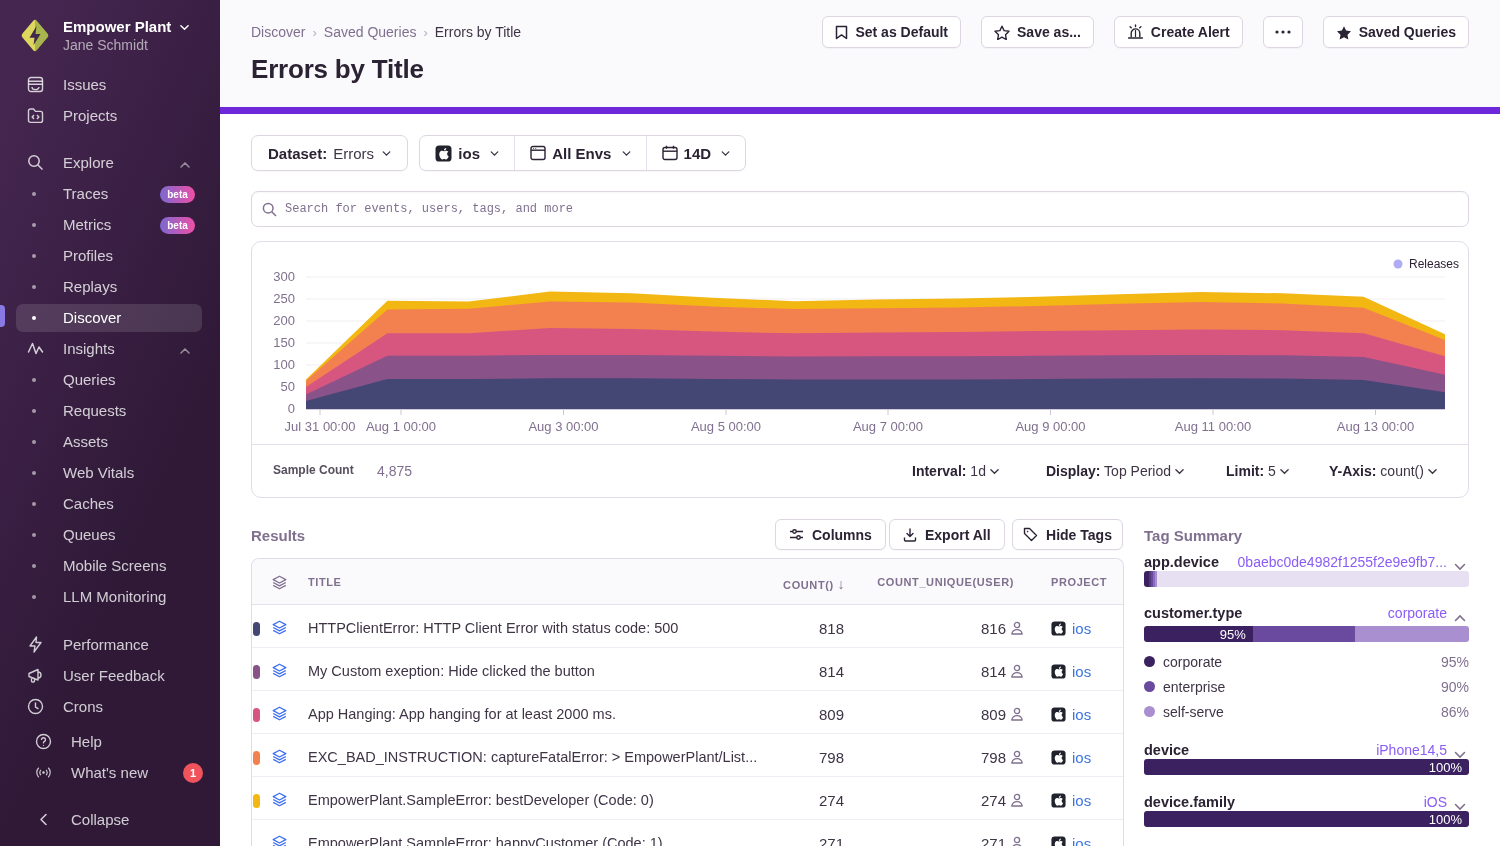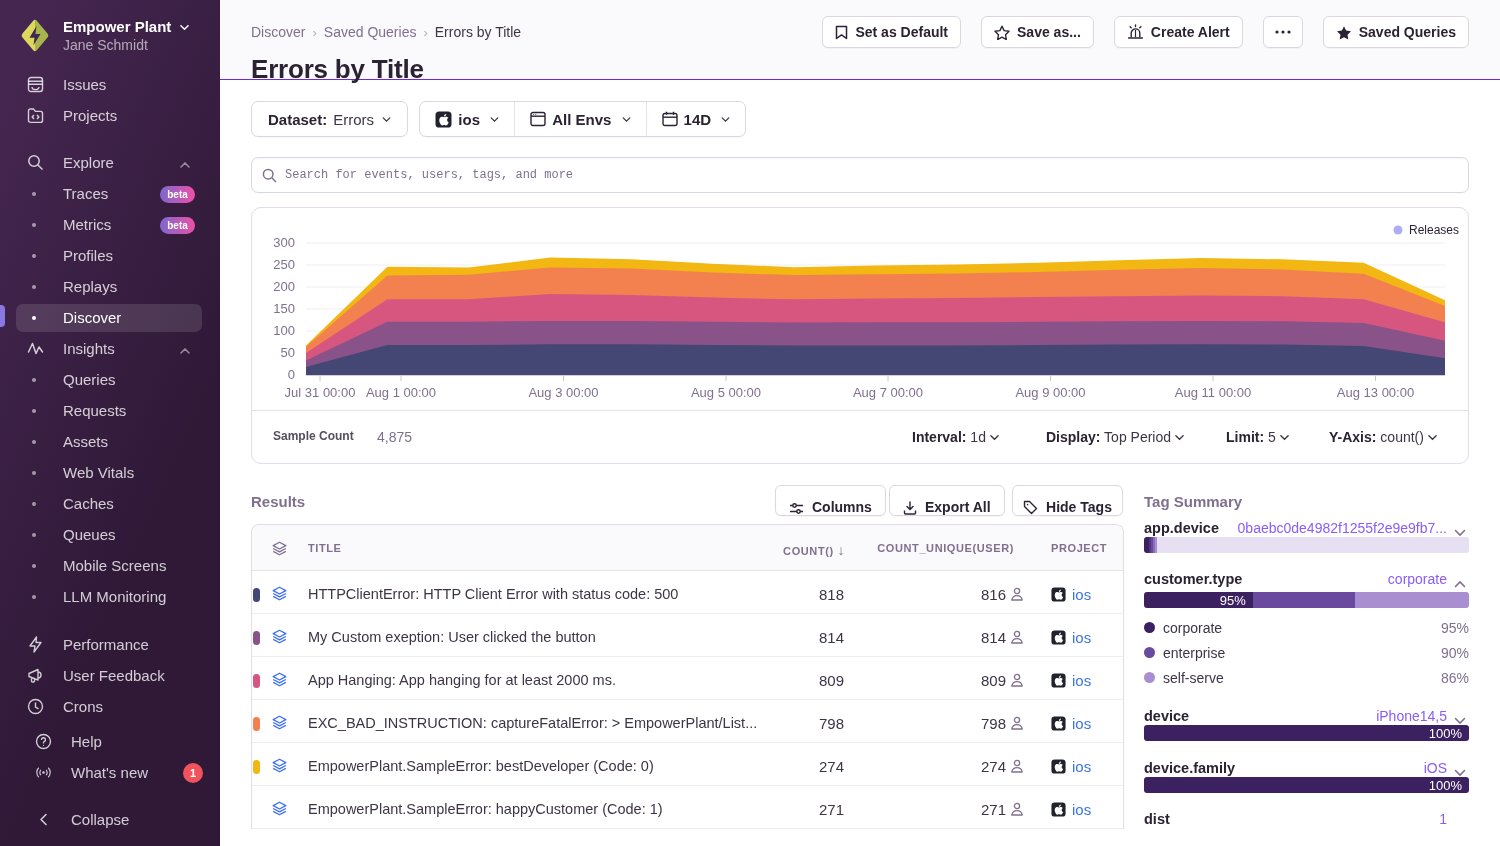--- a/index.html
+++ b/index.html
@@ -18,21 +18,21 @@
 .badge-beta { position:absolute; left:160px; top:50%; margin-top:-8px; width:35px; height:17px; border-radius:9px; background:linear-gradient(90deg,#7d68cf,#ef4fa7); color:#fff; font-size:10px; font-weight:700; display:flex; align-items:center; justify-content:center; }
 .sel { position:absolute; left:16px; right:18px; top:2px; bottom:1px; background:rgba(255,255,255,0.12); border-radius:7px; }
 .selbar { position:absolute; left:0; top:3px; height:22px; width:5px; background:#8b79e3; border-radius:0 4px 4px 0; }
 .nitem.active { color:#fff; }
 .nitem.active .dot { background:#fff; }
 .spacer16 { height:16px; } .spacer17 { height:17px; }
 .botnav { position:absolute; left:8px; bottom:0; width:220px; }
 .redbadge { position:absolute; left:175px; top:50%; margin-top:-10px; width:20px; height:20px; border-radius:50%; background:#f0535c; color:#fff; font-size:11px; font-weight:700; display:flex; align-items:center; justify-content:center; }
 
 .main { position:absolute; left:220px; top:0; width:1280px; height:846px; }
-.pagehead { position:relative; width:1280px; height:80px; background:#faf9fb; border-bottom:1px solid #6d28d9; }
+.pagehead { position:relative; width:1280px; height:114px; background:#faf9fb; border-bottom:7px solid #6d28d9; }
 .crumbs { position:absolute; left:31px; top:24px; font-size:14px; color:#80708f; }
 .crumbs .sep { color:#b8abc5; margin:0 7px; font-size:13px; }
 .crumbs .cur { color:#3e3446; }
 .crumbs a { color:#80708f; text-decoration:none; }
 .h1 { position:absolute; left:31px; top:54px; font-size:26px; font-weight:700; color:#2b2233; letter-spacing:-0.2px; }
 .headbtns { position:absolute; right:31px; top:16px; display:flex; gap:20px; }
 .btn { height:32px; background:#fff; border:1px solid #ddd6e2; border-radius:6px; display:inline-flex; align-items:center; gap:7px; padding:0 12px; font-size:14px; font-weight:700; color:#2b2233; box-shadow:0 1px 1px rgba(45,0,85,0.03); }
 .btn svg { flex:0 0 auto; }
 .btn.sq { width:40px; padding:0; justify-content:center; }
 
@@ -53,21 +53,21 @@
 .samplerow .scv { position:absolute; left:125px; top:18px; font-size:14px; color:#80708f; }
 .ctrls { position:absolute; left:0; top:18px; width:100%; font-size:14px; color:#3e3446; }
 .ctrls > span { position:absolute; white-space:nowrap; }
 .ctrls b { color:#2b2233; }
 .ctrls b { color:#2b2233; }
 
 .results { position:absolute; left:31px; top:407px; width:1218px; }
 .rhead { position:absolute; left:0; top:6px; font-size:15px; font-weight:700; color:#80708f; }
 .rbtns { position:absolute; left:0; top:-2px; width:873px; height:32px; }
 .rbtns .rbtn { position:absolute; }
-.rbtn { height:31px; background:#fff; border:1px solid #ddd6e2; border-radius:6px; display:inline-flex; align-items:flex-end; gap:8px; padding:0 13px; font-size:14px; font-weight:700; color:#2b2233; box-shadow:0 1px 1px rgba(45,0,85,0.03); }
+.rbtn { height:31px; background:#fff; border:1px solid #ddd6e2; border-radius:6px; display:inline-flex; align-items:center; gap:8px; padding:0 13px; font-size:14px; font-weight:700; color:#2b2233; box-shadow:0 1px 1px rgba(45,0,85,0.03); }
 .tagtitle { position:absolute; left:893px; top:6px; font-size:15px; font-weight:700; color:#80708f; }
 
 .tbl { position:absolute; left:0; top:37px; width:873px; border:1px solid #e2dbe8; border-radius:8px 8px 0 0; border-bottom:none; background:#fff; overflow:hidden; }
 .thead { height:46px; background:#faf9fb; border-bottom:1px solid #e6e0ec; position:relative; color:#80708f; font-size:11px; font-weight:700; letter-spacing:0.6px; }
 .thead .c1 { position:absolute; left:20px; top:16px; }
 .thead .c2 { position:absolute; left:56px; top:17px; }
 .trow { height:43px; position:relative; border-bottom:1px solid #f0ecf3; font-size:15px; color:#3e3446; }
 .trow .bar { position:absolute; left:1px; top:17px; width:7px; height:14px; border-radius:3.5px; }
 .trow .sic { position:absolute; left:20px; top:15px; }
 .trow .title { position:absolute; left:56px; top:15px; white-space:nowrap; font-size:14.5px; }
@@ -448,21 +448,21 @@
               <a>ios</a>
             </span>
           </div>
           <div class="trow">
             <span class="bar" style="background:#895289"></span>
             <span class="sic"><svg width="15" height="15" viewBox="0 0 15 15" fill="none" stroke="#3e6ff2" stroke-width="1.3">
                 <path d="M7.5 1.2 L13.8 4.6 L7.5 8 L1.2 4.6 Z" stroke-linejoin="round"></path>
                 <path d="M1.2 7.5 L7.5 10.9 L13.8 7.5" stroke-linejoin="round"></path>
                 <path d="M1.2 10.4 L7.5 13.8 L13.8 10.4" stroke-linejoin="round"></path>
               </svg></span>
-            <span class="title">My Custom exeption: User clicked the button</span>
+            <span class="title">My Custom exeption: Hide clicked the button</span>
             <span style="position:absolute;right:279px;top:15px;">814</span>
             <span style="position:absolute;right:117px;top:15px;">814</span>
             <span style="position:absolute;right:99px;top:16px;"><svg width="14" height="14" viewBox="0 0 14 14" fill="none" stroke="#80708f" stroke-width="1.3">
                 <circle cx="7" cy="4" r="2.6"></circle>
                 <path d="M1.8 13 a5.3 5.3 0 0 1 10.4 0 Z" stroke-linejoin="round"></path>
               </svg></span>
             <span class="proj">
               <svg width="15" height="15" viewBox="0 0 17 17">
                 <rect x="0.5" y="0.5" width="16" height="16" rx="3.6" fill="#20222c"></rect>
                 <path fill="#fff" d="M12.1 9.1c0-1.5 1.2-2.2 1.25-2.25-0.68-1-1.74-1.14-2.12-1.16-0.9-0.09-1.76 0.53-2.21 0.53-0.46 0-1.16-0.52-1.91-0.5-0.98 0.01-1.89 0.57-2.39 1.45-1.02 1.77-0.26 4.39 0.73 5.83 0.49 0.7 1.07 1.49 1.83 1.46 0.73-0.03 1.01-0.47 1.9-0.47 0.88 0 1.14 0.47 1.91 0.46 0.79-0.01 1.29-0.72 1.77-1.42 0.56-0.81 0.79-1.6 0.8-1.64-0.02-0.01-1.54-0.59-1.56-2.29zM10.65 4.73c0.4-0.49 0.68-1.17 0.6-1.84-0.58 0.02-1.29 0.39-1.7 0.88-0.37 0.43-0.7 1.12-0.61 1.78 0.65 0.05 1.31-0.33 1.71-0.82z"></path>

